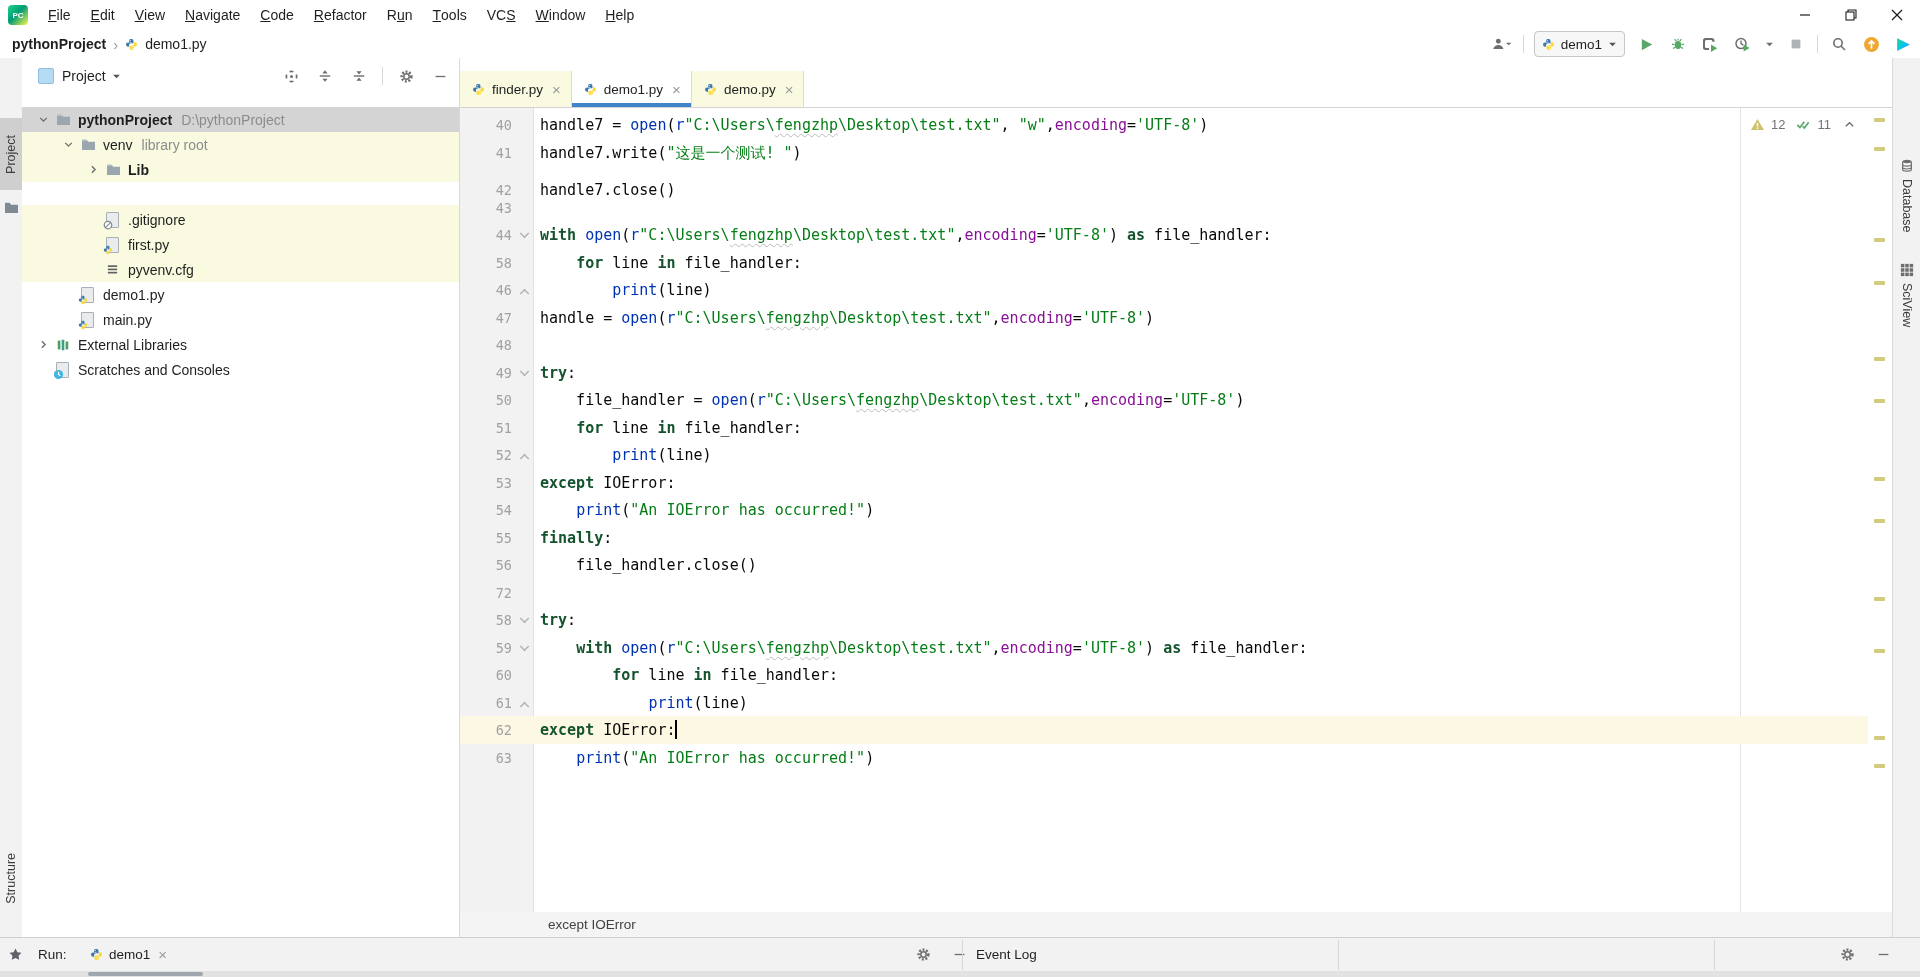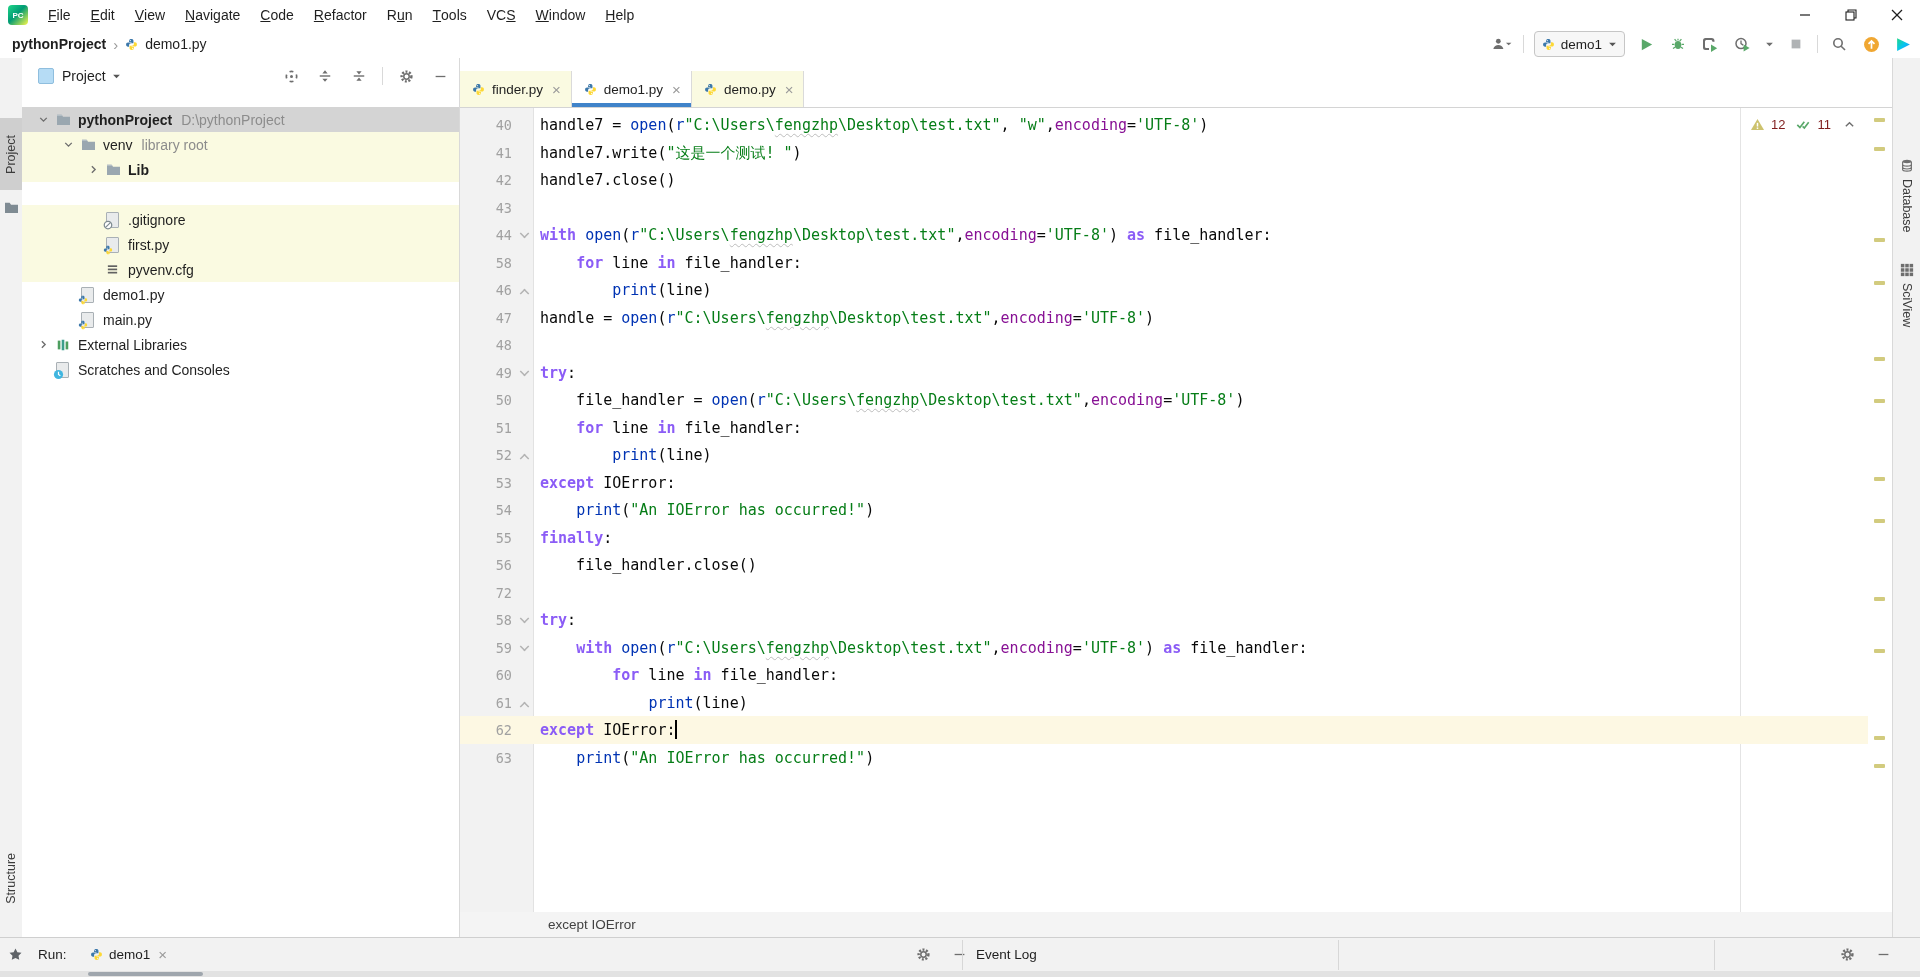--- a/index.html
+++ b/index.html
@@ -73,32 +73,32 @@
     font-family:"DejaVu Sans Mono",monospace;font-size:15px;white-space:pre}
   .crow.cur{background:#fdf8e3}
   .crow .num{position:absolute;left:0;top:0;width:52px;text-align:right;color:#a1a1a1;
     font-size:13.5px;line-height:28px}
   .crow .code{position:absolute;left:80px;top:0}
   .fold{position:absolute;left:60px;top:10px;width:8px;height:8px}
   .fold::before{content:"";position:absolute;left:0;top:0;width:7px;height:7px;
     border-right:2px solid #b3b3b3;border-bottom:2px solid #b3b3b3}
   .fold.start::before{transform:rotate(45deg) scale(.75);top:-2px}
   .fold.end::before{transform:rotate(-135deg) scale(.75);top:3px}
-  .cl-k{color:#8b5cf6;font-weight:bold}
+  .cl-k{color:#14532d;font-weight:bold}
   .cl-b{color:#0033b3}
   .cl-r{color:#0033b3}
   .cl-s{color:#067d17}
   .cl-st{color:#067d17;text-decoration:underline wavy 1px #bdbdbd;text-underline-offset:3px}
   .cl-nm{color:#871094}
   .cl-p{color:#080808}
   .caret{display:inline-block;width:2px;height:19px;background:#000;vertical-align:-4px}
 
   
   #inspect{position:absolute;left:1746px;top:113px;display:flex;align-items:center;gap:6px;
-    font-size:13px;color:#7f1d1d;background:rgba(255,255,255,.85);padding:2px 4px}
+    font-size:13px;color:#737373;background:rgba(255,255,255,.85);padding:2px 4px}
   #inspect .cnt{margin-right:4px}
   .insp-btn{width:18px;height:18px;display:flex;align-items:center;justify-content:center}
 
   
   #stripe{position:absolute;left:1868px;top:108px;width:24px;height:804px;background:#fff}
   .mark{position:absolute;left:6px;width:11px;height:4px;background:#d2cb7e;border-radius:1px}
 
   
   #crumbbar{position:absolute;left:460px;top:912px;width:1432px;height:25px;background:#f4f4f4;
     display:flex;align-items:center;padding-left:88px;box-sizing:border-box;font-size:13.5px;color:#424242}
@@ -506,21 +506,21 @@
       <span class="tab-close">×</span>
     </div>
   </div>
 
 <div id="editor">
   <div id="gutterbg"></div>
   <div id="marginline"></div>
   <div id="code-lines">
       <div class="crow" style="top: 3px;"><span class="num">40</span><span class="code"><span class="cl-p">handle7 = </span><span class="cl-b">open</span><span class="cl-p">(</span><span class="cl-r">r</span><span class="cl-s">"C:\Users\</span><span class="cl-st">fengzhp</span><span class="cl-s">\Desktop\test.txt"</span><span class="cl-p">, </span><span class="cl-s">"w"</span><span class="cl-p">,</span><span class="cl-nm">encoding</span><span class="cl-p">=</span><span class="cl-s">'UTF-8'</span><span class="cl-p">)</span></span></div>
       <div class="crow" style="top: 30.5px;"><span class="num">41</span><span class="code"><span class="cl-p">handle7.write(</span><span class="cl-s">"这是一个测试! "</span><span class="cl-p">)</span></span></div>
-      <div class="crow" style="top: 58px; text-decoration: underline;"><span class="num">42</span><span class="code"><span class="cl-p">handle7.close()</span></span></div>
+      <div class="crow" style="top: 68px; text-decoration: underline;"><span class="num">42</span><span class="code"><span class="cl-p">handle7.close()</span></span></div>
       <div class="crow" style="top: 85.5px;"><span class="num">43</span><span class="code"></span></div>
       <div class="crow" style="top: 113px;"><span class="num">44</span><span class="fold start"></span><span class="code"><span class="cl-k">with</span><span class="cl-p"> </span><span class="cl-b">open</span><span class="cl-p">(</span><span class="cl-r">r</span><span class="cl-s">"C:\Users\</span><span class="cl-st">fengzhp</span><span class="cl-s">\Desktop\test.txt"</span><span class="cl-p">,</span><span class="cl-nm">encoding</span><span class="cl-p">=</span><span class="cl-s">'UTF-8'</span><span class="cl-p">) </span><span class="cl-k">as</span><span class="cl-p"> file_handler:</span></span></div>
       <div class="crow" style="top: 140.5px;"><span class="num">58</span><span class="code"><span class="cl-p">    </span><span class="cl-k">for</span><span class="cl-p"> line </span><span class="cl-k">in</span><span class="cl-p"> file_handler:</span></span></div>
       <div class="crow" style="top: 168px;"><span class="num">46</span><span class="fold end"></span><span class="code"><span class="cl-p">        </span><span class="cl-b">print</span><span class="cl-p">(line)</span></span></div>
       <div class="crow" style="top: 195.5px;"><span class="num">47</span><span class="code"><span class="cl-p">handle = </span><span class="cl-b">open</span><span class="cl-p">(</span><span class="cl-r">r</span><span class="cl-s">"C:\Users\</span><span class="cl-st">fengzhp</span><span class="cl-s">\Desktop\test.txt"</span><span class="cl-p">,</span><span class="cl-nm">encoding</span><span class="cl-p">=</span><span class="cl-s">'UTF-8'</span><span class="cl-p">)</span></span></div>
       <div class="crow" style="top: 223px;"><span class="num">48</span><span class="code"></span></div>
       <div class="crow" style="top: 250.5px;"><span class="num">49</span><span class="fold start"></span><span class="code"><span class="cl-k">try</span><span class="cl-p">:</span></span></div>
       <div class="crow" style="top: 278px;"><span class="num">50</span><span class="code"><span class="cl-p">    file_handler = </span><span class="cl-b">open</span><span class="cl-p">(</span><span class="cl-r">r</span><span class="cl-s">"C:\Users\</span><span class="cl-st">fengzhp</span><span class="cl-s">\Desktop\test.txt"</span><span class="cl-p">,</span><span class="cl-nm">encoding</span><span class="cl-p">=</span><span class="cl-s">'UTF-8'</span><span class="cl-p">)</span></span></div>
       <div class="crow" style="top: 305.5px;"><span class="num">51</span><span class="code"><span class="cl-p">    </span><span class="cl-k">for</span><span class="cl-p"> line </span><span class="cl-k">in</span><span class="cl-p"> file_handler:</span></span></div>
       <div class="crow" style="top: 333px;"><span class="num">52</span><span class="fold end"></span><span class="code"><span class="cl-p">        </span><span class="cl-b">print</span><span class="cl-p">(line)</span></span></div>

